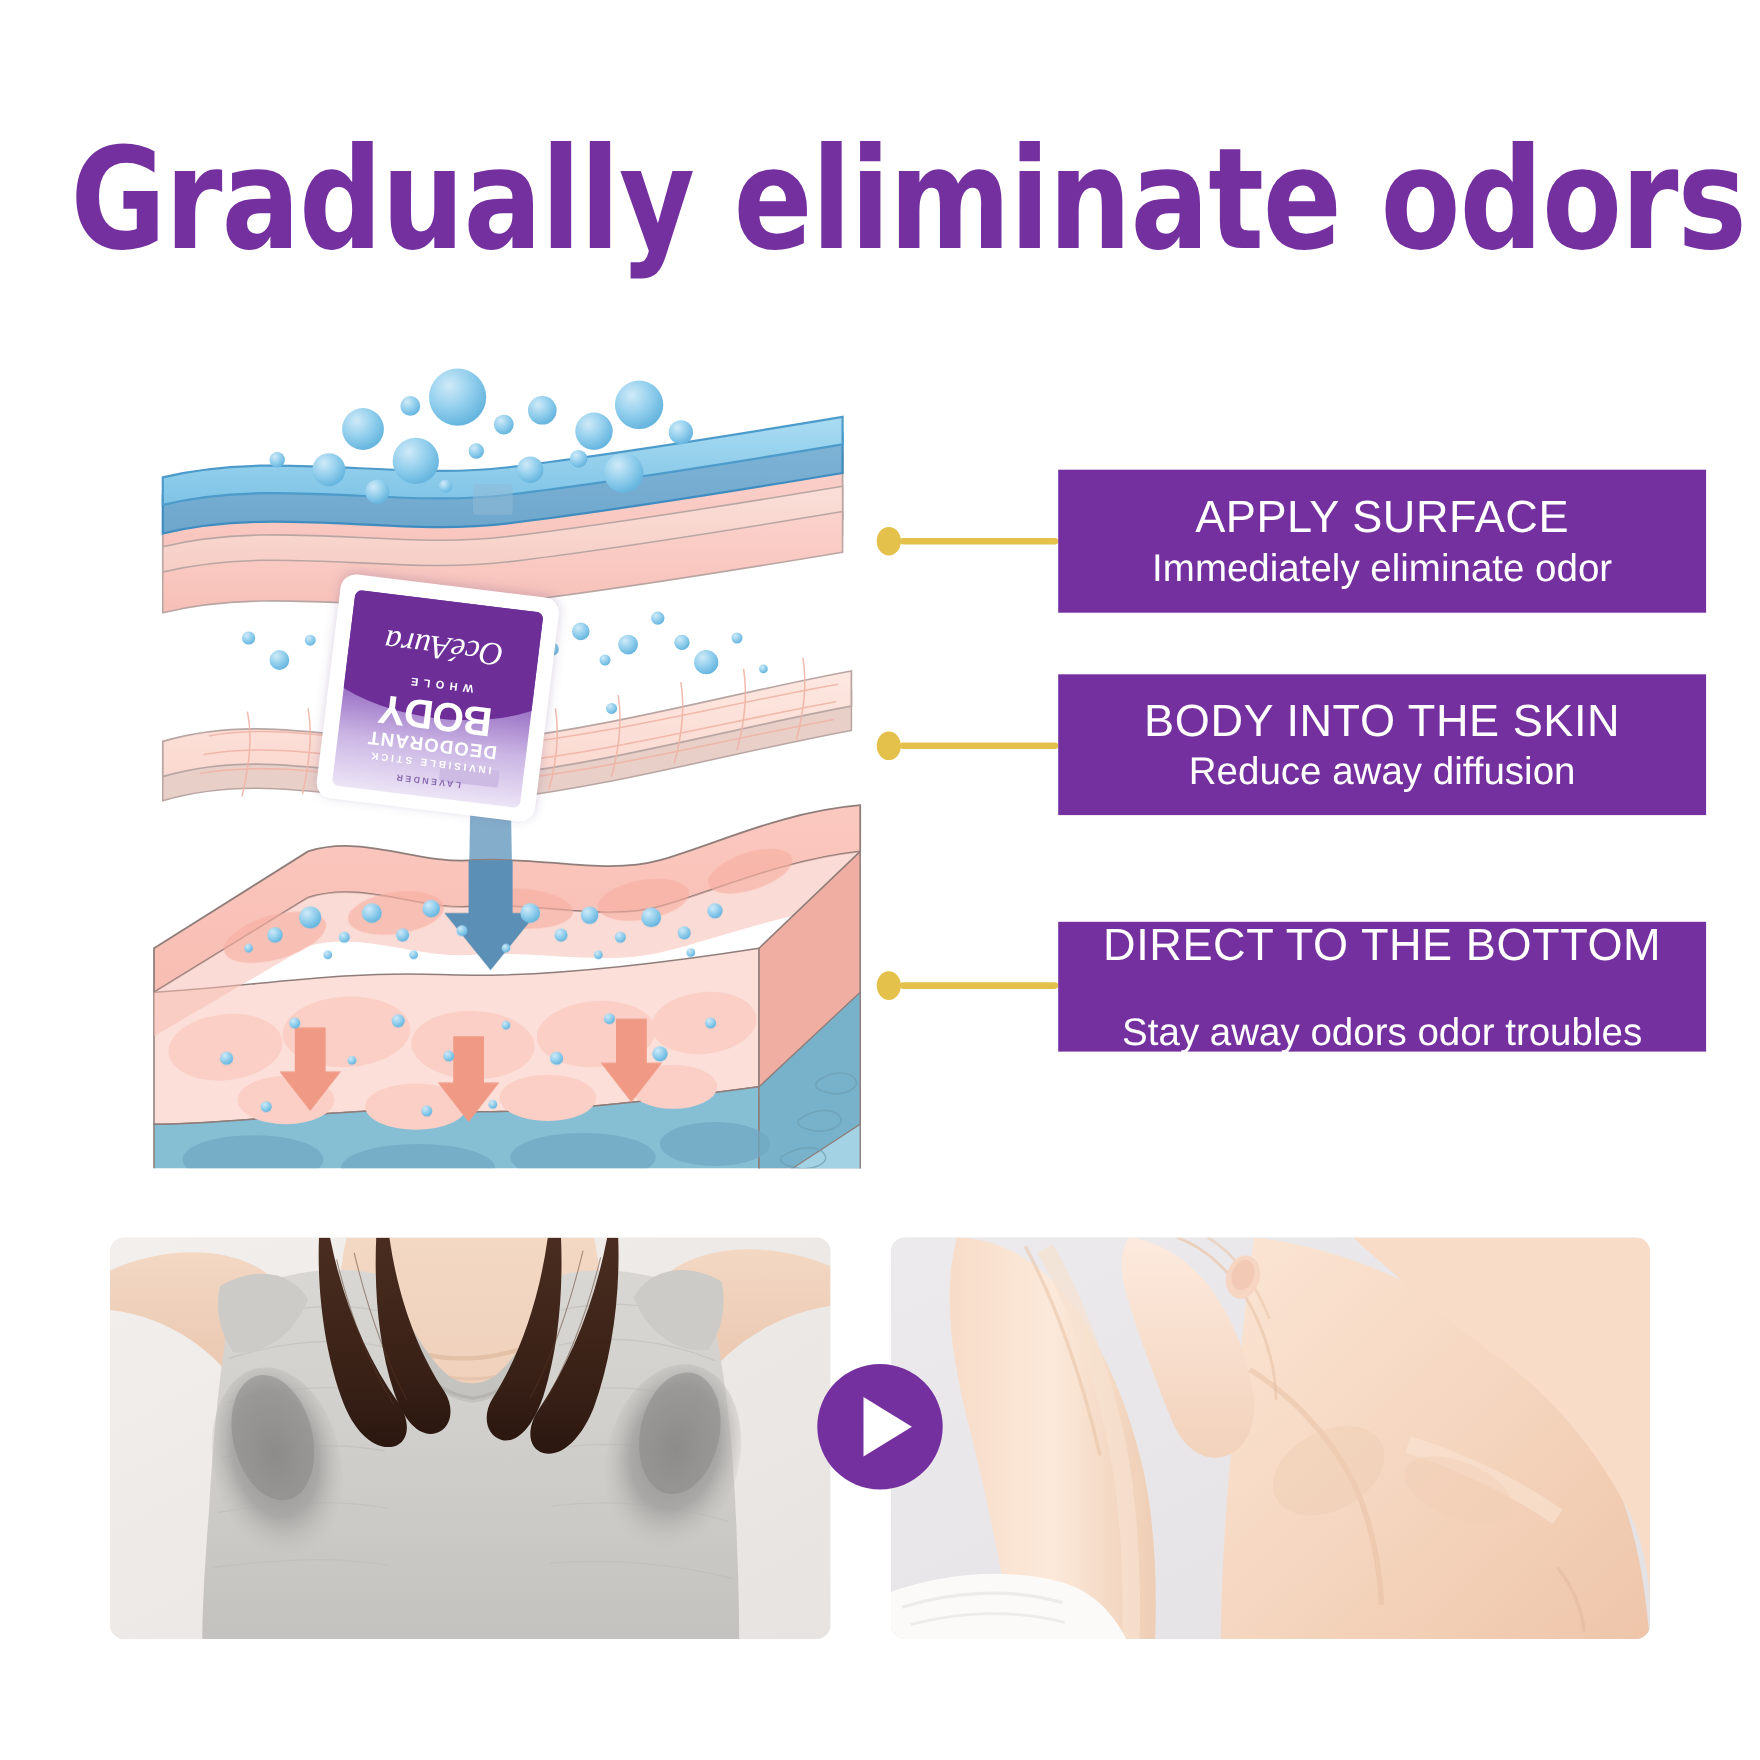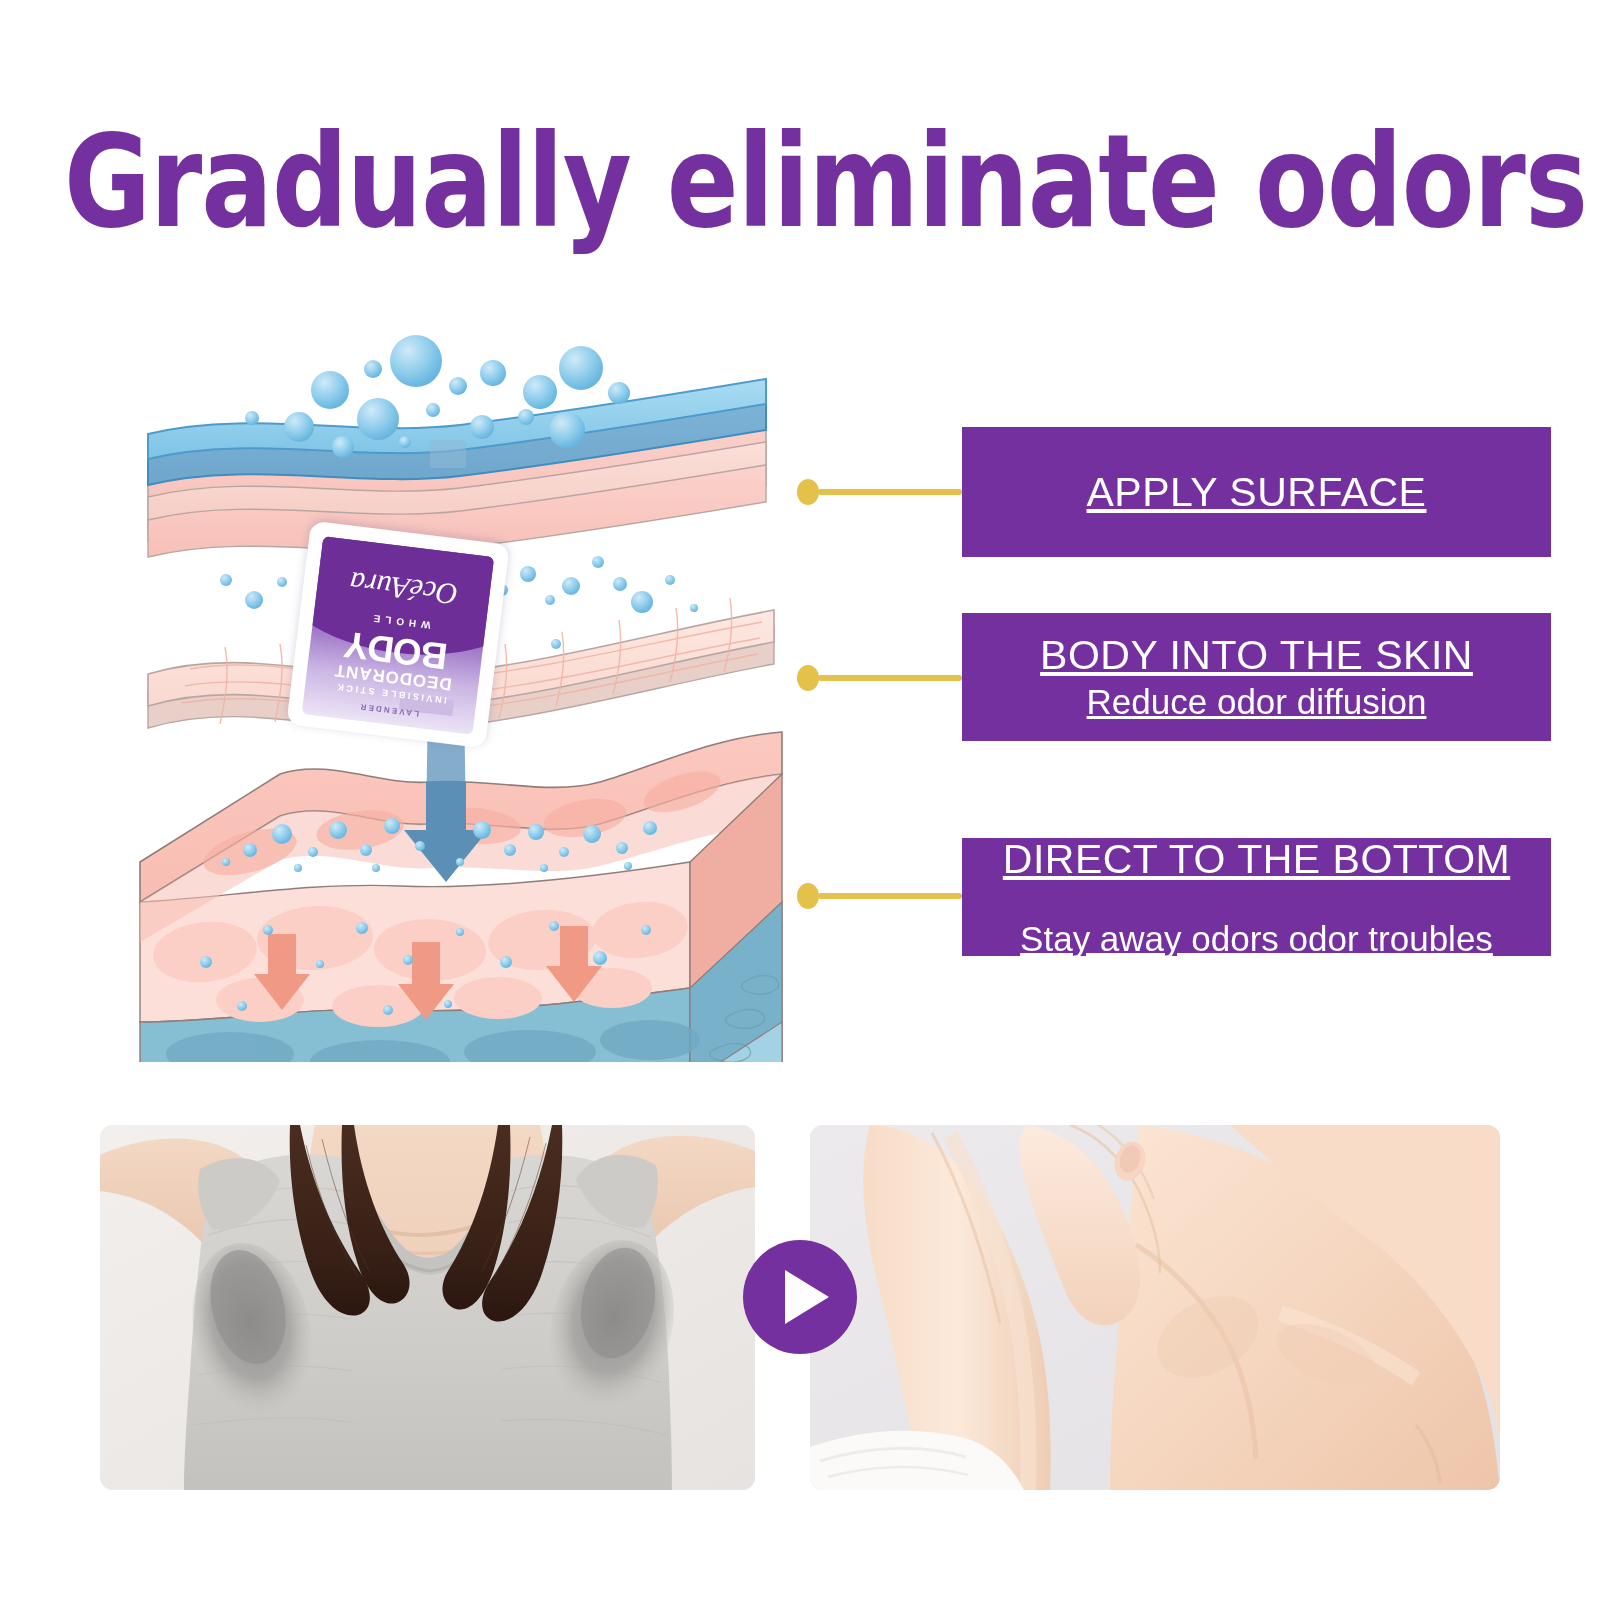--- a/index.html
+++ b/index.html
@@ -19,21 +19,21 @@
     font-weight:bold;font-size:128px;line-height:140px;
     letter-spacing:-1px;
     transform:scaleX(.92);transform-origin:50% 50%;
     white-space:nowrap;
   }
 
   
   .callout{
     position:absolute;background:#7530a0;color:#ffffff;
     display:flex;flex-direction:column;align-items:center;justify-content:center;
-    text-align:left;box-sizing:border-box;padding:6px 0;text-decoration:underline;
+    text-align:left;box-sizing:border-box;padding:6px 0;
   }
   .c-title{font-size:41px;font-weight:400;line-height:50px;letter-spacing:.5px;white-space:nowrap;}
   .c-sub{font-size:35px;font-weight:400;line-height:44px;letter-spacing:0;white-space:nowrap;}
   #callout1{left:962px;top:427px;width:589px;height:130px;}
   #callout2{left:962px;top:613px;width:589px;height:128px;}
   #callout3{left:962px;top:838px;width:589px;height:118px;gap:33px;}
 
   
   .conn{position:absolute;height:6px;background:#e3c14b;border-radius:3px;}
   .conn-dot{position:absolute;width:22px;height:26px;border-radius:50%;background:#e3c14b;}
@@ -344,25 +344,26 @@
 
   <div class="conn-dot" id="conn1dot"></div>
   <div class="conn" id="conn1"></div>
   <div class="conn-dot" id="conn2dot"></div>
   <div class="conn" id="conn2"></div>
   <div class="conn-dot" id="conn3dot"></div>
   <div class="conn" id="conn3"></div>
 
   <div class="callout" id="callout1">
     <div class="c-title">APPLY SURFACE</div>
+    <div class="c-sub">Immediately eliminate odor</div>
   </div>
 
   <div class="callout" id="callout2">
     <div class="c-title">BODY INTO THE SKIN</div>
-    <div class="c-sub">Reduce odor diffusion</div>
+    <div class="c-sub">Reduce away diffusion</div>
   </div>
 
   <div class="callout" id="callout3">
     <div class="c-title">DIRECT TO THE BOTTOM</div>
     <div class="c-sub">Stay away odors odor troubles</div>
   </div>
 
   <div class="photo" id="photoLeft">
     <svg viewBox="0 0 655 365" preserveAspectRatio="xMidYMid slice" xmlns="http://www.w3.org/2000/svg" aria-hidden="true">
       <defs>

